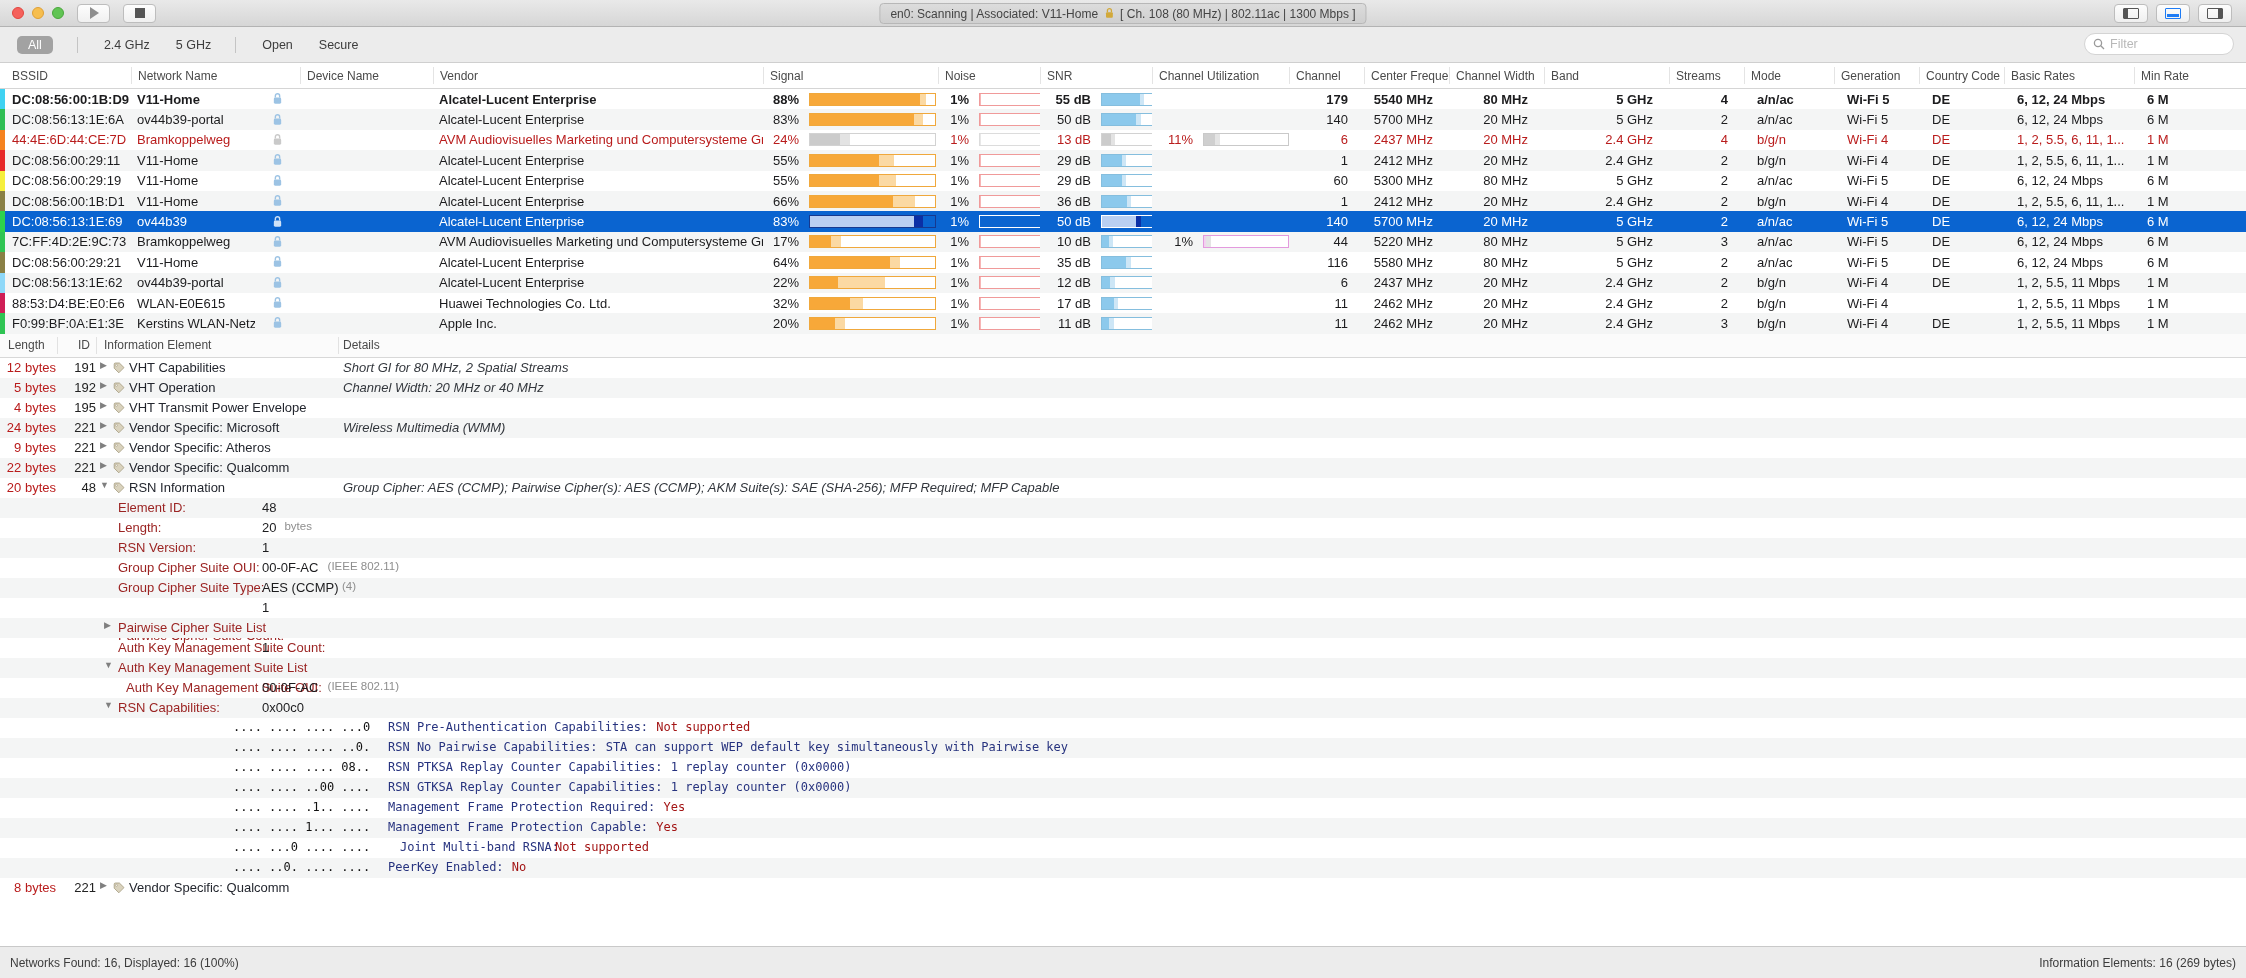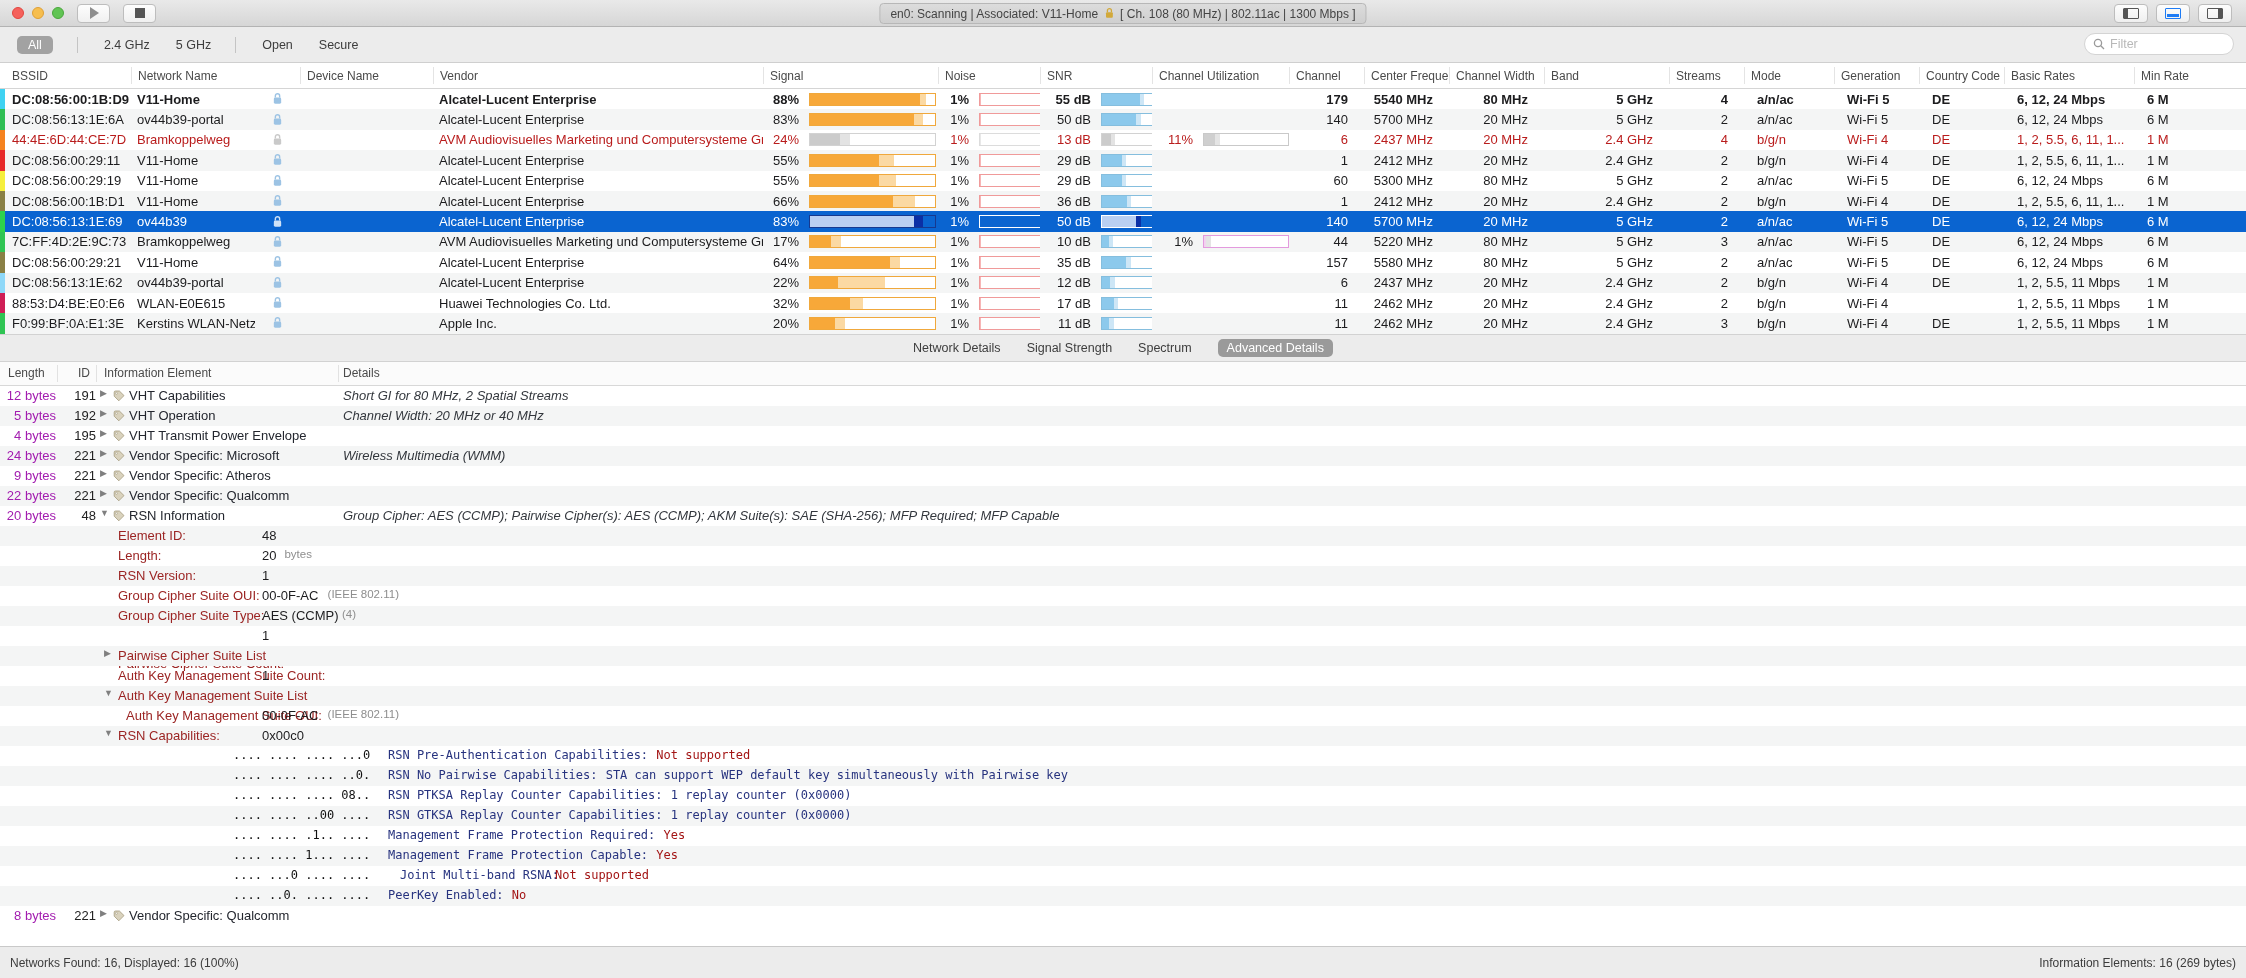--- a/index.html
+++ b/index.html
@@ -92,21 +92,21 @@
 
   
   .iehdr { height:24px; flex:0 0 24px; background:#fbfbfb; border-bottom:1px solid #d8d8d8;
     position:relative; font-size:12px; color:#4a4a4a; }
   .iehdr span { position:absolute; top:4px; white-space:nowrap; }
   .iehdr .sep { position:absolute; top:3px; bottom:3px; width:1px; background:#e2e2e2; }
   .ierows { flex:1 1 auto; overflow:hidden; background:#fff; }
   .ierow { height:20px; position:relative; font-size:13px; white-space:nowrap; }
   .ierow:nth-child(even) { background:#f4f5f5; }
   .ierow span { position:absolute; top:2px; }
-  .ie-len { left:0; width:56px; text-align:right; color:#a21caf; }
+  .ie-len { left:0; width:56px; text-align:right; color:#b91c1c; }
   .ie-id { left:60px; width:36px; text-align:right; color:#222; }
   .ie-tri { color:#7f7f7f; font-size:9px; top:4px; }
   .ie-name { color:#23262e; }
   .ie-details { left:343px; font-style:italic; color:#33373d; }
   .ie-label { color:#9b2423; }
   .ie-val { left:262px; color:#1c1c1e; }
   .ie-note { color:#8e8e8e; font-size:11.5px; top:3.5px; }
   .ie-bits { font-family:"DejaVu Sans Mono", monospace; font-size:12px; top:3px; }
   .b-bits { color:#111; }
   .b-label { color:#27337f; }
@@ -593,21 +593,21 @@
         </span>
         <span class="cell pct">35 dB</span>
         <span class="cell">
           <span class="bar snr">
             <i class="f" style="width:46%"></i>
             <i class="t" style="width:8%"></i>
           </span>
         </span>
         <span class="cell pct"></span>
         <span class="cell"></span>
-        <span class="cell num">157</span>
+        <span class="cell num">116</span>
         <span class="cell num">5580 MHz</span>
         <span class="cell num">80 MHz</span>
         <span class="cell num">5 GHz</span>
         <span class="cell num">2</span>
         <span class="cell lft">a/n/ac</span>
         <span class="cell lft">Wi-Fi 5</span>
         <span class="cell lft">DE</span>
         <span class="cell lft">6, 12, 24 Mbps</span>
         <span class="cell lft">6 M</span>
       </div>
@@ -741,26 +741,20 @@
         <span class="cell num">2.4 GHz</span>
         <span class="cell num">3</span>
         <span class="cell lft">b/g/n</span>
         <span class="cell lft">Wi-Fi 4</span>
         <span class="cell lft">DE</span>
         <span class="cell lft">1, 2, 5.5, 11 Mbps</span>
         <span class="cell lft">1 M</span>
       </div>
     </div>
 
-  <div class="tabbar" id="tabbar">
-      <span class="tab">Network Details</span>
-      <span class="tab">Signal Strength</span>
-      <span class="tab">Spectrum</span>
-      <span class="tab active">Advanced Details</span>
-    </div>
 
   <div class="iehdr" id="ie-header">
       <span style="left: 8px;">Length</span>
       <span style="left: 78px;">ID</span>
       <span style="left: 104px;">Information Element</span>
       <span style="left: 343px;">Details</span>
       <span class="sep" style="left: 57px;"></span>
       <span class="sep" style="left: 96px;"></span>
       <span class="sep" style="left: 338px;"></span>
     </div>

